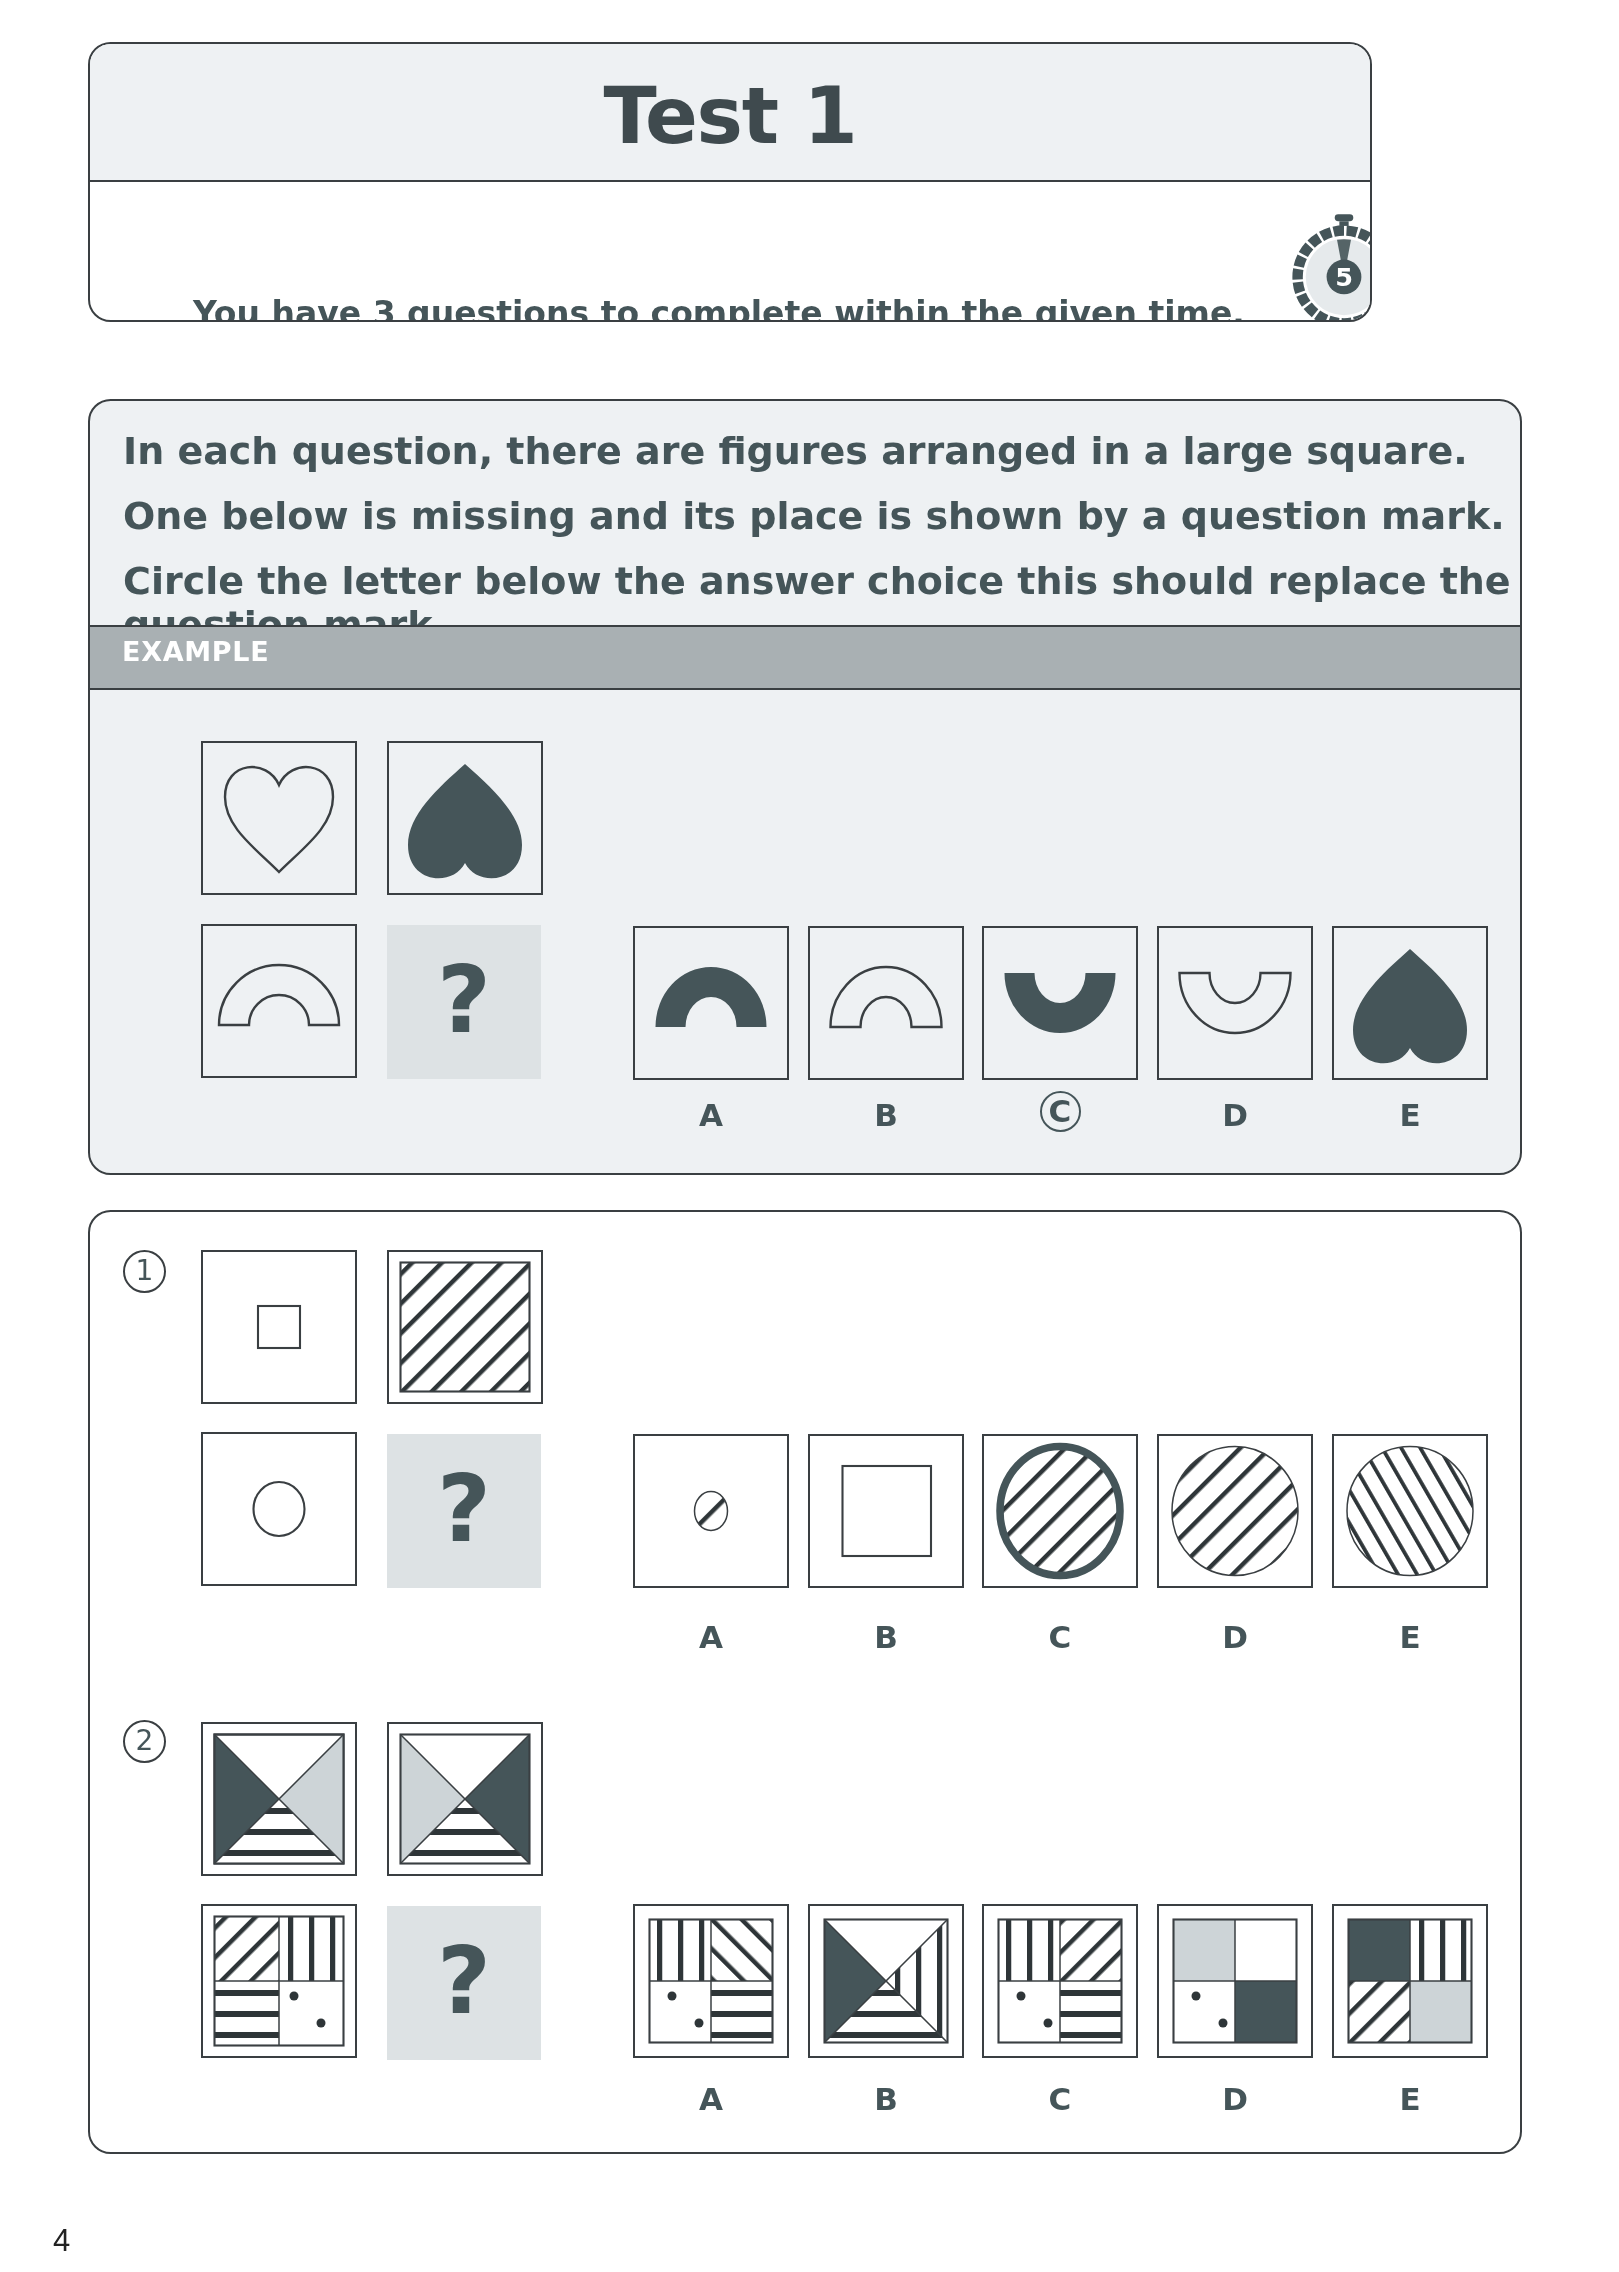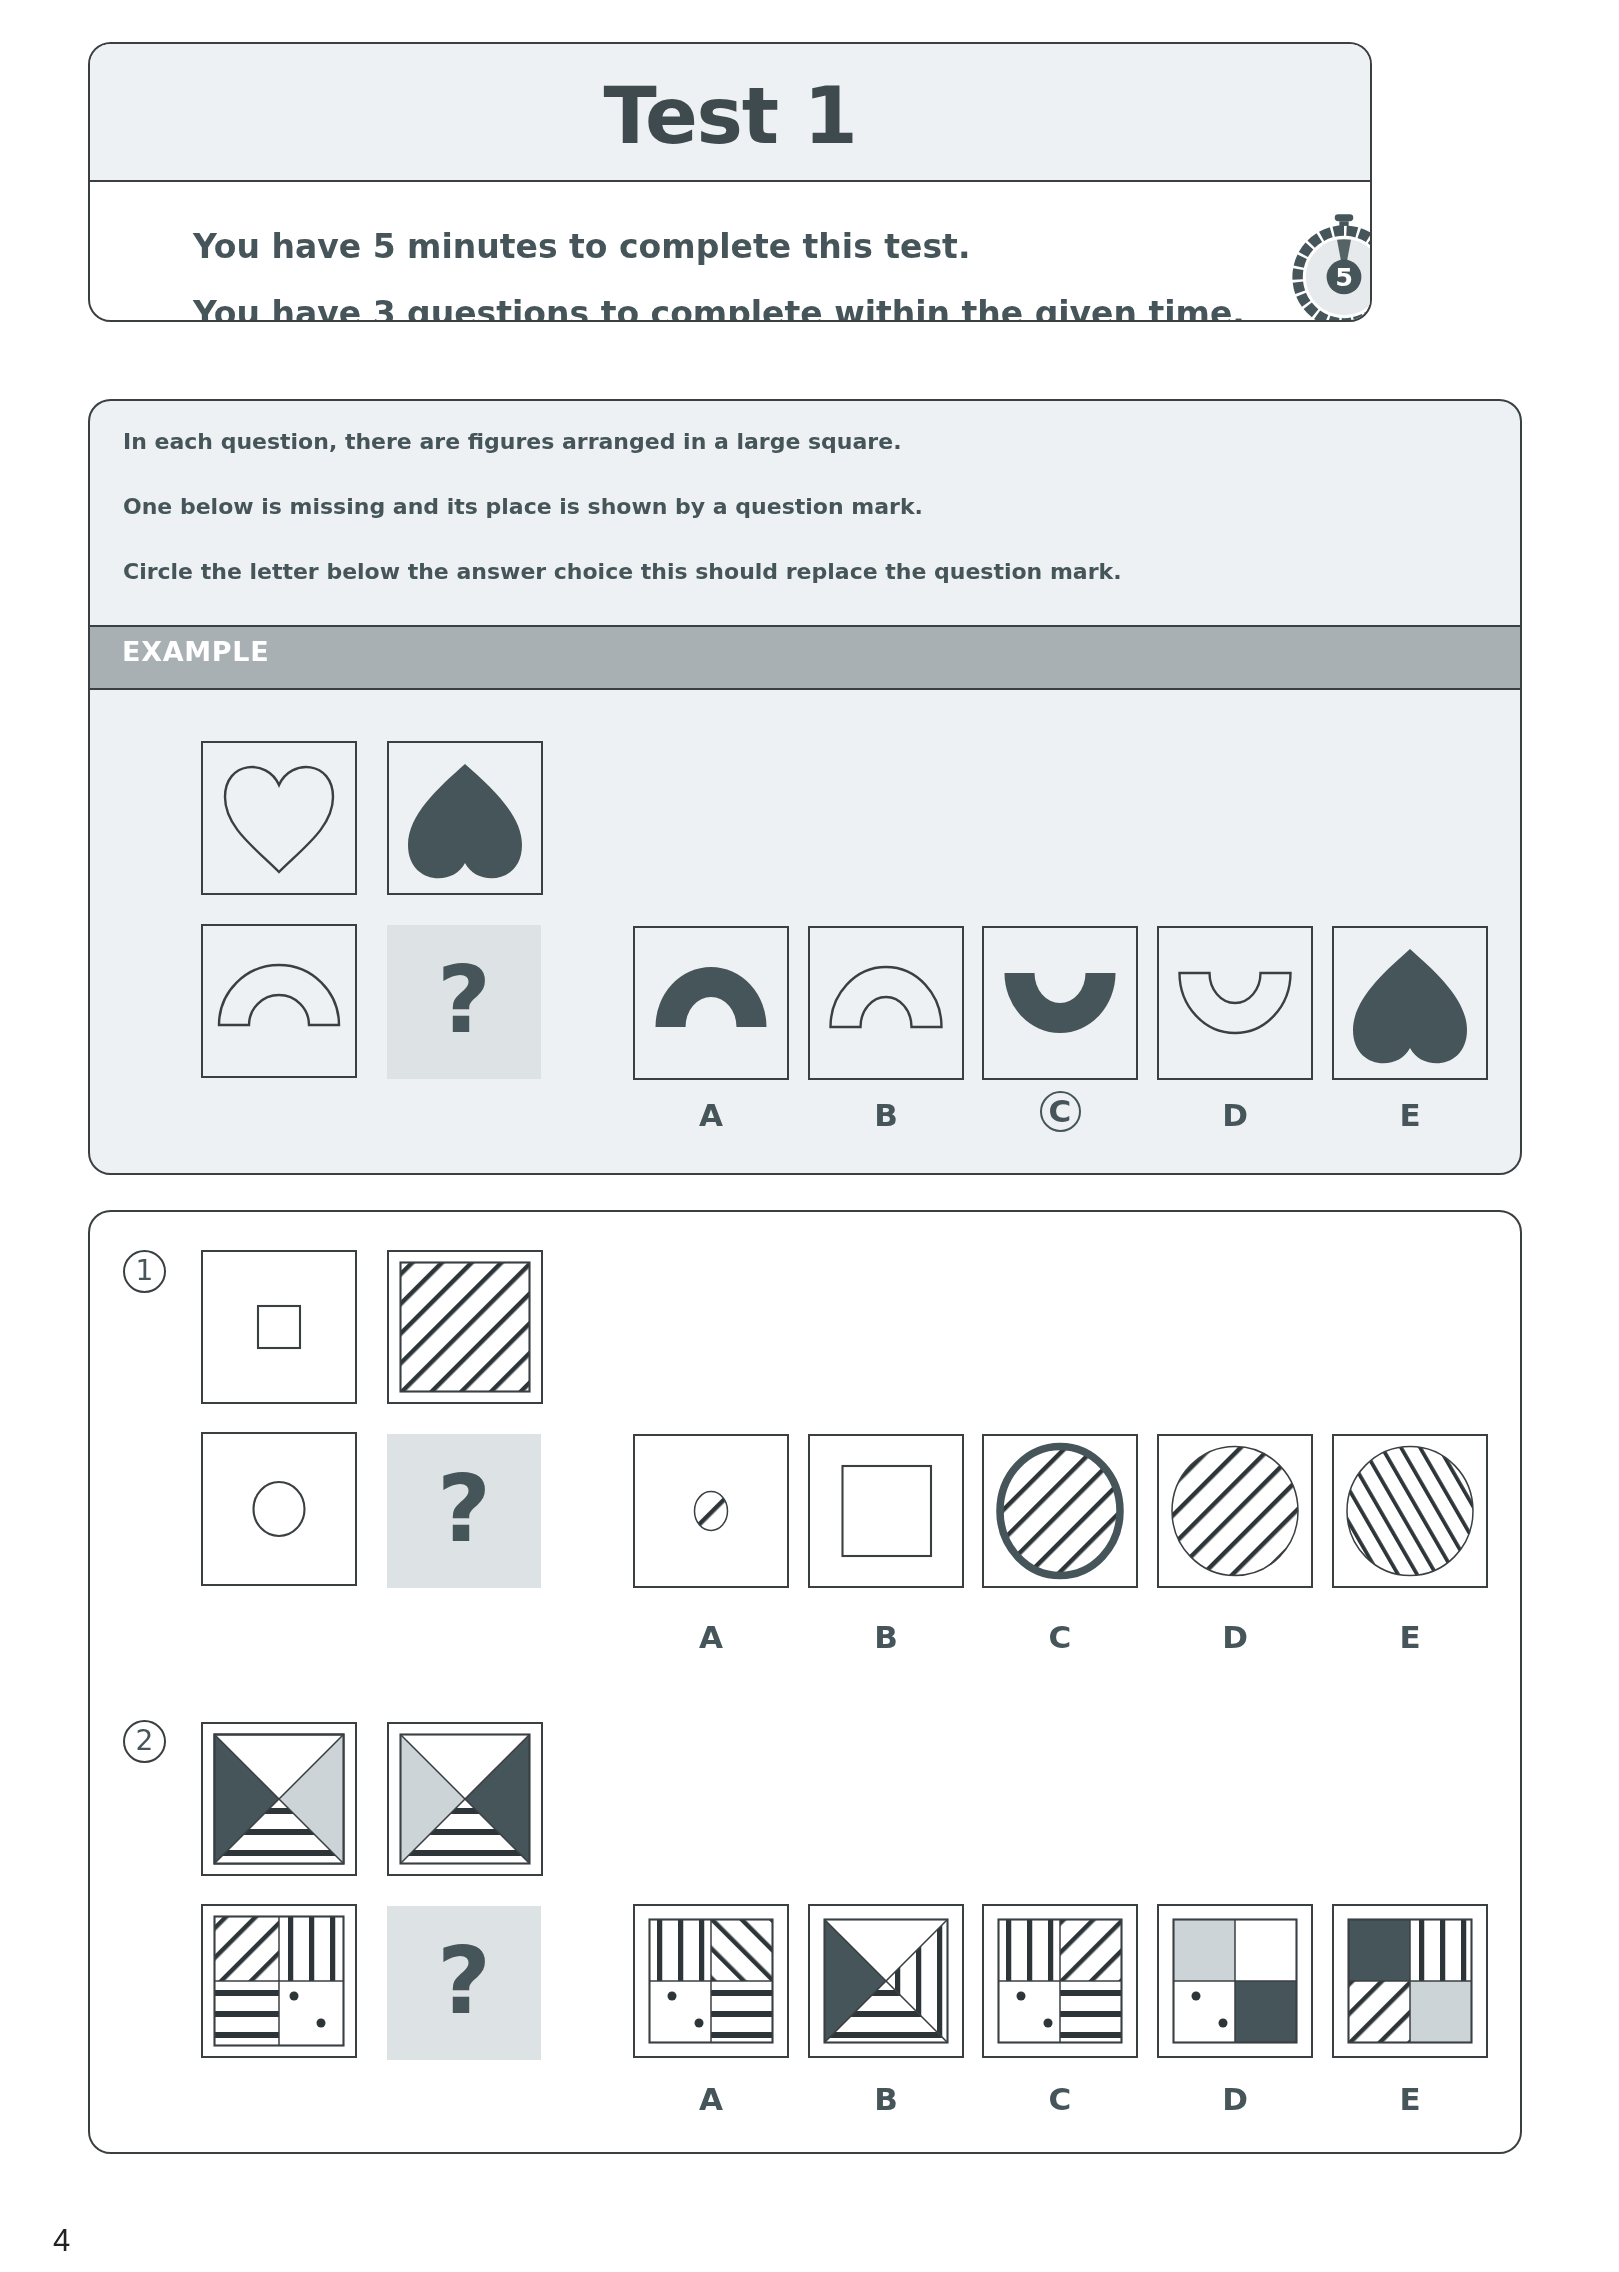--- a/index.html
+++ b/index.html
@@ -4,21 +4,21 @@
 <style>
   html, body { margin:0; padding:0; background:#ffffff; }
   body { width:1620px; height:2273px; position:relative; overflow:hidden;
          font-family:"DejaVu Sans", "Liberation Sans", sans-serif; color:#455559; }
   .abs { position:absolute; }
   .panel { position:absolute; border:2.7px solid #3a3f42; border-radius:22.6px; box-sizing:border-box; overflow:hidden; }
   .panel.light { background:#eef1f3; }
   .title-band { position:absolute; left:0; right:0; top:0; height:136px; background:#eef1f3; border-bottom:2.7px solid #3a3f42; }
   .title { position:absolute; left:0; right:0; top:26.6px; text-align:center; font-weight:bold; font-size:78px; color:#3f4a4e; letter-spacing:-1.3px; }
   .info-line { position:absolute; left:103px; font-weight:bold; font-size:33px; color:#455559; }
-  .instr { position:absolute; left:33px; font-weight:bold; font-size:22px; color:#455559; }
+  .instr { position:absolute; left:33px; font-weight:bold; font-size:38px; color:#455559; }
   .example-band { position:absolute; left:0; right:0; height:61px; background:#a9b0b3; border-top:2.7px solid #3a3f42; border-bottom:2.7px solid #3a3f42; }
   .example-label { position:absolute; left:32px; top:9.3px; font-weight:bold; font-size:27px; color:#ffffff; letter-spacing:0.7px; }
   .cell { position:absolute; width:156px; height:154px; box-sizing:border-box; border:2.7px solid #3a3f42; background:transparent; }
   .cell.white { background:#ffffff; }
   .cell svg { position:absolute; left:0; top:0; width:100%; height:100%; }
   .qcell { position:absolute; width:154px; height:154px; background:#dde2e4; }
   .qmark { position:absolute; left:0; right:0; top:25px; text-align:center; font-weight:bold; font-size:93px; color:#455559; line-height:100px; }
   .letter { position:absolute; width:156px; text-align:center; font-weight:bold; font-size:31px; color:#455559; }
   .letter.circled span { display:inline-block; border:2px solid #455559; border-radius:50%; width:37px; height:37px; line-height:37px; }
   .qnum { position:absolute; width:43px; height:43px; border:2.7px solid #3a3f42; border-radius:50%; box-sizing:border-box; text-align:center; line-height:37px; font-size:28px; color:#455559; background:#fff; }
@@ -58,21 +58,20 @@
       <circle cx="6" cy="6" r="3" fill="#2e3538"></circle>
       <circle cx="24" cy="24" r="3" fill="#2e3538"></circle>
     </pattern>
   </defs>
 </svg>
 
 <div class="panel" style="left:88px; top:42px; width:1284px; height:280px; background:#fff;">
   <div class="title-band">
     <div class="title">Test 1</div>
   </div>
-  <div class="info-line" style="top:183px;">You have 5 minutes to complete this test.</div>
   <div class="info-line" style="top:251px; top:250px;">You have 3 questions to complete within the given time.</div>
 
   <div class="abs" style="left:1196px; top:168px; width:116px; height:116px;">
     <svg viewBox="0 0 100 100" width="116" height="116">
       <rect x="42" y="2" width="16" height="6" rx="3" fill="#455559"></rect>
       <rect x="46" y="8" width="8" height="4" fill="#455559"></rect>
       <circle cx="50" cy="56" r="40" fill="none" stroke="#455559" stroke-width="9" stroke-dasharray="9 2.2"></circle>
       <circle cx="50" cy="56" r="33" fill="#e6eaec"></circle>
       <path d="M50 56 L44 24 A33 33 0 0 1 56 24 Z" fill="#455559" opacity="0.9"></path>
       <circle cx="50" cy="56" r="15" fill="#455559"></circle>

